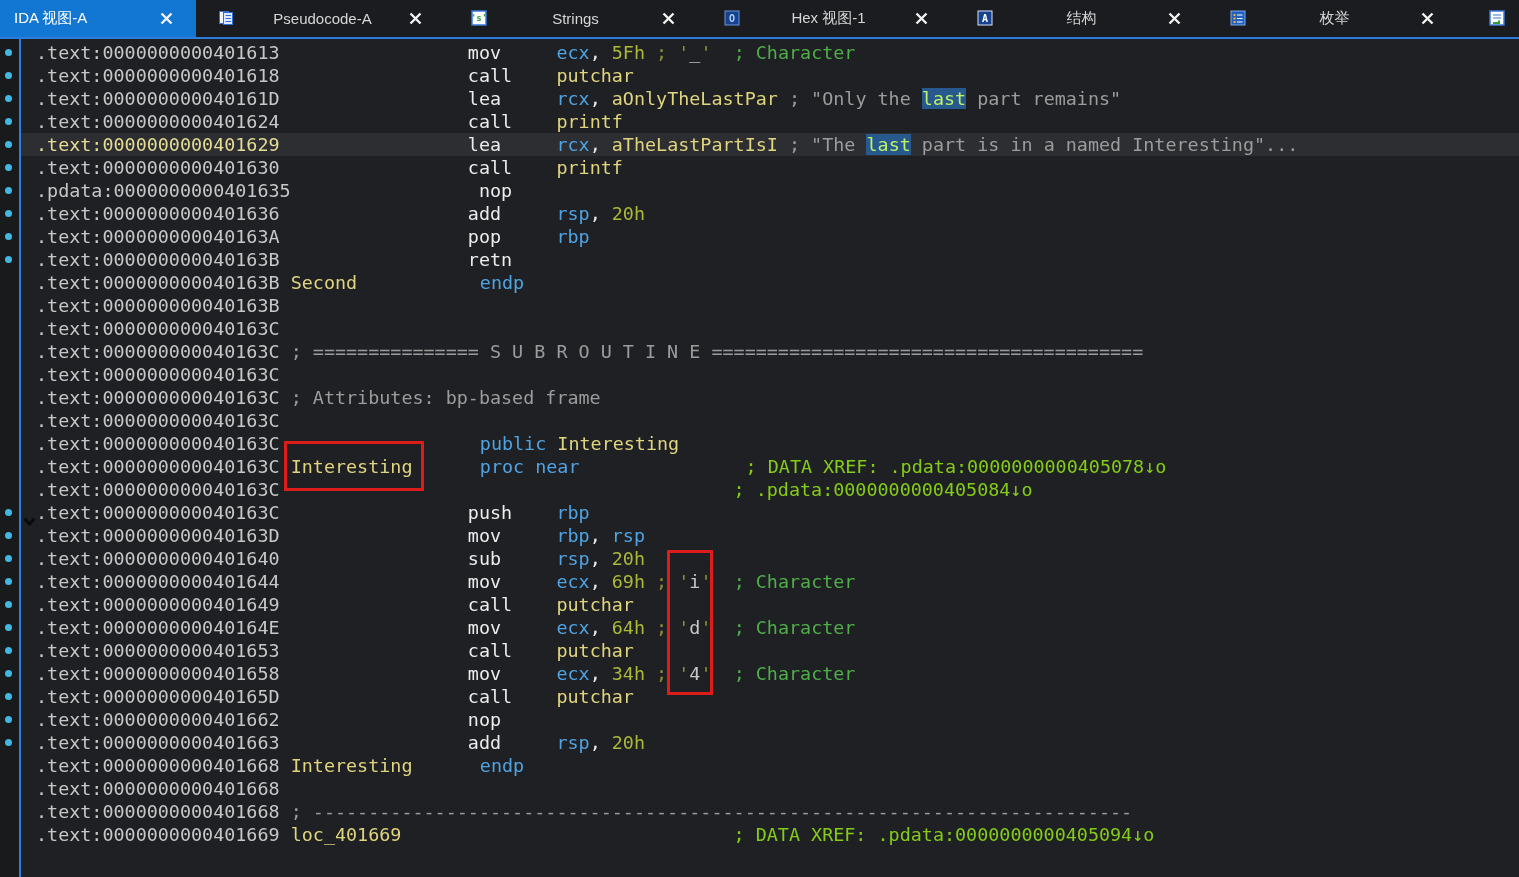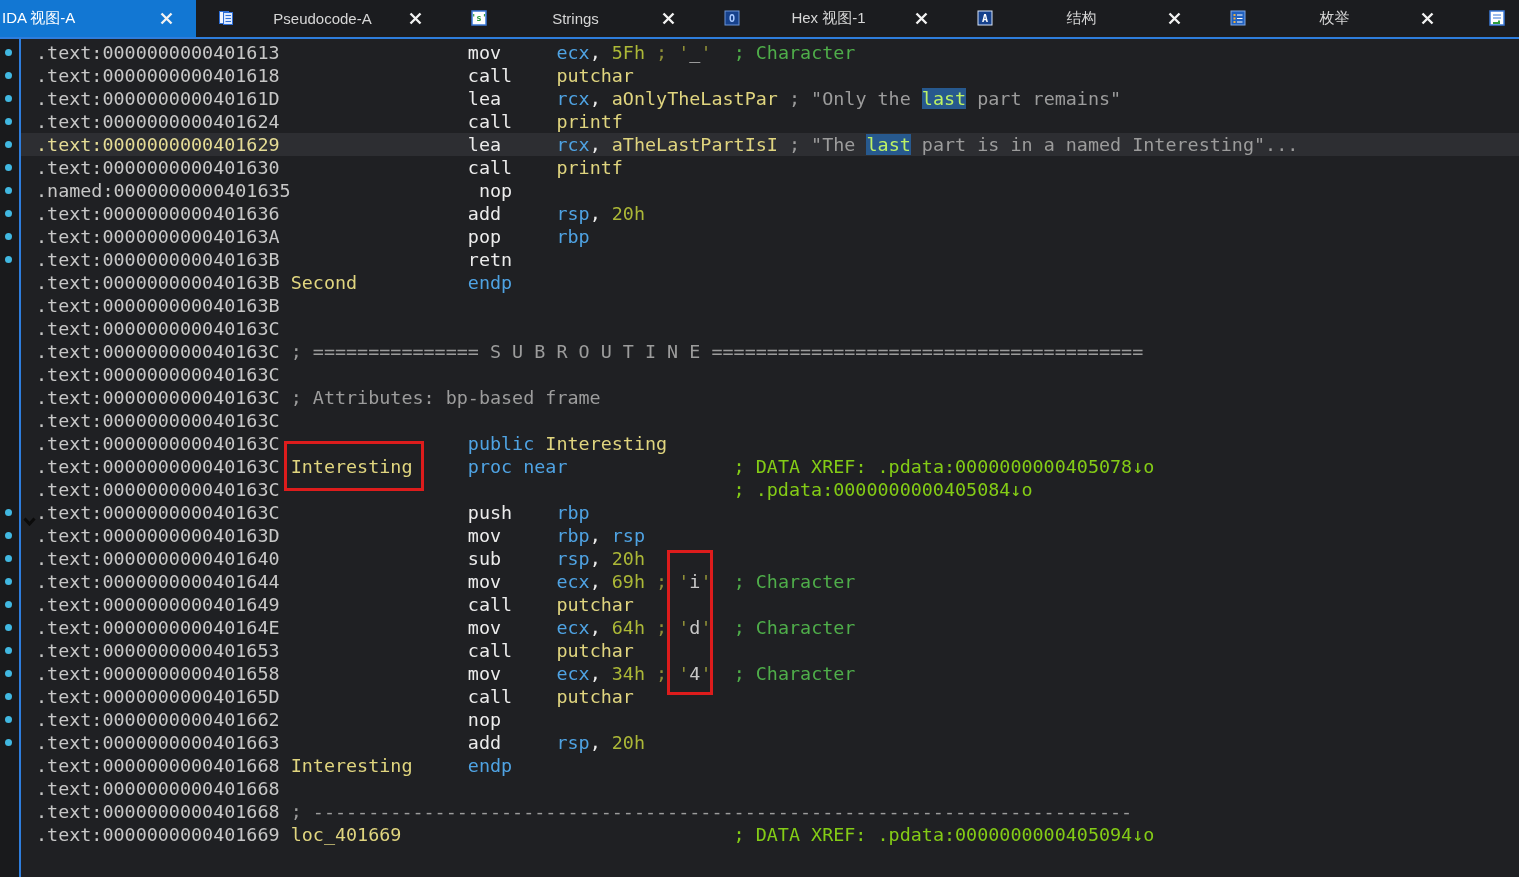--- a/index.html
+++ b/index.html
@@ -8,21 +8,21 @@
   
   #tabbar{
     position:absolute;left:0;top:0;width:1519px;height:39px;
     background:#1b1c1f;border-bottom:2px solid var(--accent,#2e7ddc);
     display:flex;align-items:stretch;
     font-family:"Liberation Sans",sans-serif;font-size:15px;color:#d6d6d6;
   }
   .tab{position:relative;height:37px;display:flex;align-items:center;cursor:default;}
   .tab.inactive{width:253px;background:transparent;}
   .tab.active{width:196px;background:var(--active-tab,#1277d3);color:#fff;}
-  .tab.active .tab-label{padding-left:2px;text-align:left;width:100%;}
+  .tab.active .tab-label{padding-left:14px;text-align:left;width:100%;}
   .tab.inactive .tab-label{width:100%;text-align:center;}
   .tab-icon{position:absolute;left:22px;top:10px;width:16px;height:16px;}
   .tab-close{position:absolute;right:26px;top:11px;width:15px;height:15px;display:flex;align-items:center;justify-content:center;}
   .tab.active .tab-close{right:22px;}
   .tab-partial{position:relative;flex:1;height:37px;}
   .tab-partial .tab-icon{left:28px;}
 
   
   #listing{
     position:absolute;left:0;top:39px;width:1519px;height:838px;
@@ -36,21 +36,21 @@
   .row{position:relative;height:23px;white-space:pre;padding-left:36px;color:#ececec;}
   .row.current{background:linear-gradient(to right,transparent 0,transparent 21px,var(--curline,#2d2e32) 21px);}
   .dot{position:absolute;left:5px;top:8px;width:7px;height:7px;border-radius:50%;background:var(--dot,#41b8e1);}
   .collapse{position:absolute;left:23px;top:7px;}
 
   
   .t-addr{color:#c7c7c7;}
   .t-addr-hl{color:#e5dc95;}
   .t-plain{color:#ececec;}
   .t-reg{color:#4fa3e3;}
-  .t-kw{color:#4fa3e3;}
+  .t-kw{color:#4fa3e3;margin-left:12px;}
   .t-num{color:#acb837;}
   .t-name{color:#e0d57f;}
   .t-cmt-green{color:#4fae4a;}
   .t-cmt-gray{color:#9c9c9c;}
   .t-cmt-olive{color:#8f8f37;}
   .t-char{color:#c7c7c7;}
   .t-xref{color:#84cc16;}
   .t-word-hl{color:#bef264;background:var(--wordhl,#27598e);}
 
   
@@ -149,21 +149,21 @@
 <div id="listing">
   <div id="gutter-strip"></div>
   <div id="gutter-line"></div>
   <div id="rows">
       <div class="row"><span class="dot"></span><span class="t-addr">.text:0000000000401613</span><span class="t-plain">                 </span><span class="t-plain">mov</span><span class="t-plain">     </span><span class="t-reg">ecx</span><span class="t-plain">, </span><span class="t-num">5Fh</span><span class="t-plain"> </span><span class="t-cmt-olive">; '</span><span class="t-char">_</span><span class="t-cmt-olive">'</span><span class="t-plain">  </span><span class="t-cmt-green">; Character</span></div>
       <div class="row"><span class="dot"></span><span class="t-addr">.text:0000000000401618</span><span class="t-plain">                 </span><span class="t-plain">call</span><span class="t-plain">    </span><span class="t-name">putchar</span></div>
       <div class="row"><span class="dot"></span><span class="t-addr">.text:000000000040161D</span><span class="t-plain">                 </span><span class="t-plain">lea</span><span class="t-plain">     </span><span class="t-reg">rcx</span><span class="t-plain">, </span><span class="t-name">aOnlyTheLastPar</span><span class="t-plain"> </span><span class="t-cmt-gray">; "Only the </span><span class="t-word-hl">last</span><span class="t-cmt-gray"> part remains"</span></div>
       <div class="row"><span class="dot"></span><span class="t-addr">.text:0000000000401624</span><span class="t-plain">                 </span><span class="t-plain">call</span><span class="t-plain">    </span><span class="t-name">printf</span></div>
       <div class="row current"><span class="dot"></span><span class="t-addr-hl">.text:0000000000401629</span><span class="t-plain">                 </span><span class="t-plain">lea</span><span class="t-plain">     </span><span class="t-reg">rcx</span><span class="t-plain">, </span><span class="t-name">aTheLastPartIsI</span><span class="t-plain"> </span><span class="t-cmt-gray">; "The </span><span class="t-word-hl">last</span><span class="t-cmt-gray"> part is in a named Interesting"...</span></div>
       <div class="row"><span class="dot"></span><span class="t-addr">.text:0000000000401630</span><span class="t-plain">                 </span><span class="t-plain">call</span><span class="t-plain">    </span><span class="t-name">printf</span></div>
-      <div class="row"><span class="dot"></span><span class="t-addr">.named:0000000000401635</span><span class="t-plain">                 </span><span class="t-plain">nop</span></div>
+      <div class="row"><span class="dot"></span><span class="t-addr">.pdata:0000000000401635</span><span class="t-plain">                 </span><span class="t-plain">nop</span></div>
       <div class="row"><span class="dot"></span><span class="t-addr">.text:0000000000401636</span><span class="t-plain">                 </span><span class="t-plain">add</span><span class="t-plain">     </span><span class="t-reg">rsp</span><span class="t-plain">, </span><span class="t-num">20h</span></div>
       <div class="row"><span class="dot"></span><span class="t-addr">.text:000000000040163A</span><span class="t-plain">                 </span><span class="t-plain">pop</span><span class="t-plain">     </span><span class="t-reg">rbp</span></div>
       <div class="row"><span class="dot"></span><span class="t-addr">.text:000000000040163B</span><span class="t-plain">                 </span><span class="t-plain">retn</span></div>
       <div class="row"><span class="t-addr">.text:000000000040163B</span><span class="t-plain"> </span><span class="t-name">Second</span><span class="t-plain">          </span><span class="t-kw">endp</span></div>
       <div class="row"><span class="t-addr">.text:000000000040163B</span></div>
       <div class="row"><span class="t-addr">.text:000000000040163C</span></div>
       <div class="row"><span class="t-addr">.text:000000000040163C</span><span class="t-plain"> </span><span class="t-cmt-gray">; =============== S U B R O U T I N E =======================================</span></div>
       <div class="row"><span class="t-addr">.text:000000000040163C</span></div>
       <div class="row"><span class="t-addr">.text:000000000040163C</span><span class="t-plain"> </span><span class="t-cmt-gray">; Attributes: bp-based frame</span></div>
       <div class="row"><span class="t-addr">.text:000000000040163C</span></div>

